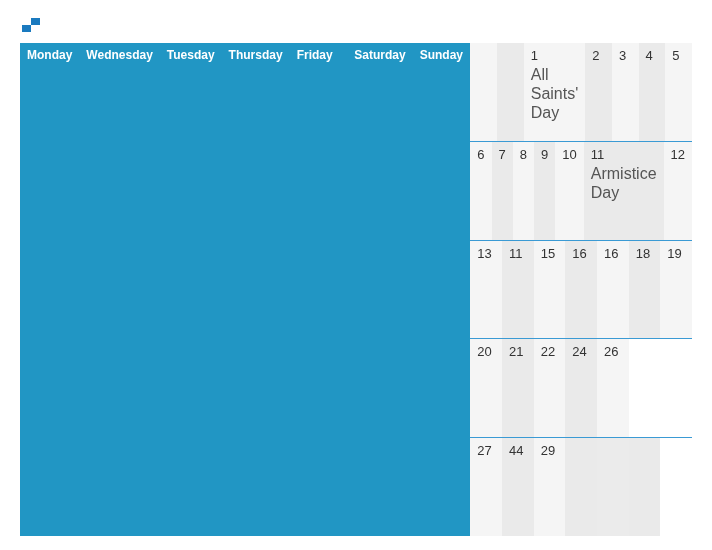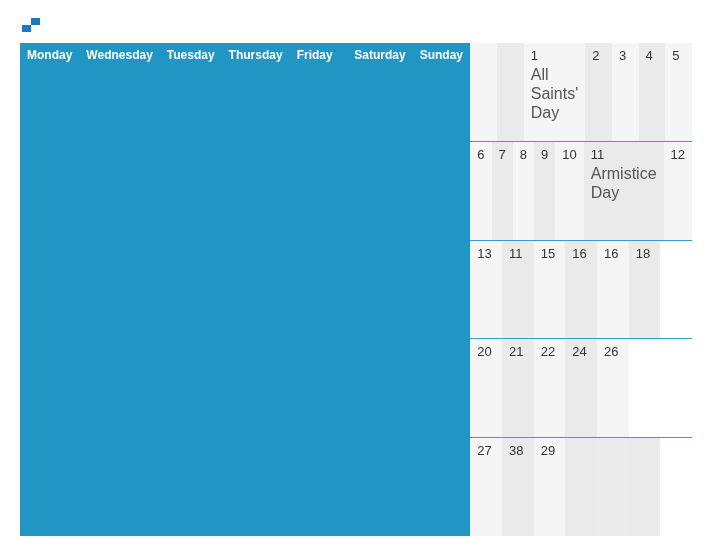--- a/index.html
+++ b/index.html
@@ -210,20 +210,23 @@
           </div>
           <div class="cal-cell col-4">
             <span class="day-num">16</span>
           </div>
           <div class="cal-cell col-5">
             <span class="day-num">16</span>
           </div>
           <div class="cal-cell col-6">
             <span class="day-num">18</span>
           </div>
+          <div class="cal-cell col-7">
+            <span class="day-num">19</span>
+          </div>
         </div>
         <div class="cal-week">
           <div class="cal-cell col-1">
             <span class="day-num">20</span>
           </div>
           <div class="cal-cell col-2">
             <span class="day-num">21</span>
           </div>
           <div class="cal-cell col-3">
             <span class="day-num">22</span>
@@ -233,21 +236,21 @@
           </div>
           <div class="cal-cell col-7">
             <span class="day-num">26</span>
           </div>
         </div>
         <div class="cal-week">
           <div class="cal-cell col-1">
             <span class="day-num">27</span>
           </div>
           <div class="cal-cell col-2">
-            <span class="day-num">38</span>
+            <span class="day-num">44</span>
           </div>
           <div class="cal-cell col-3">
             <span class="day-num">29</span>
           </div>
           <div class="cal-cell col-5"></div>
           <div class="cal-cell col-6"></div>
           <div class="cal-cell col-7"></div>
         </div>
       </div>
   </div>

